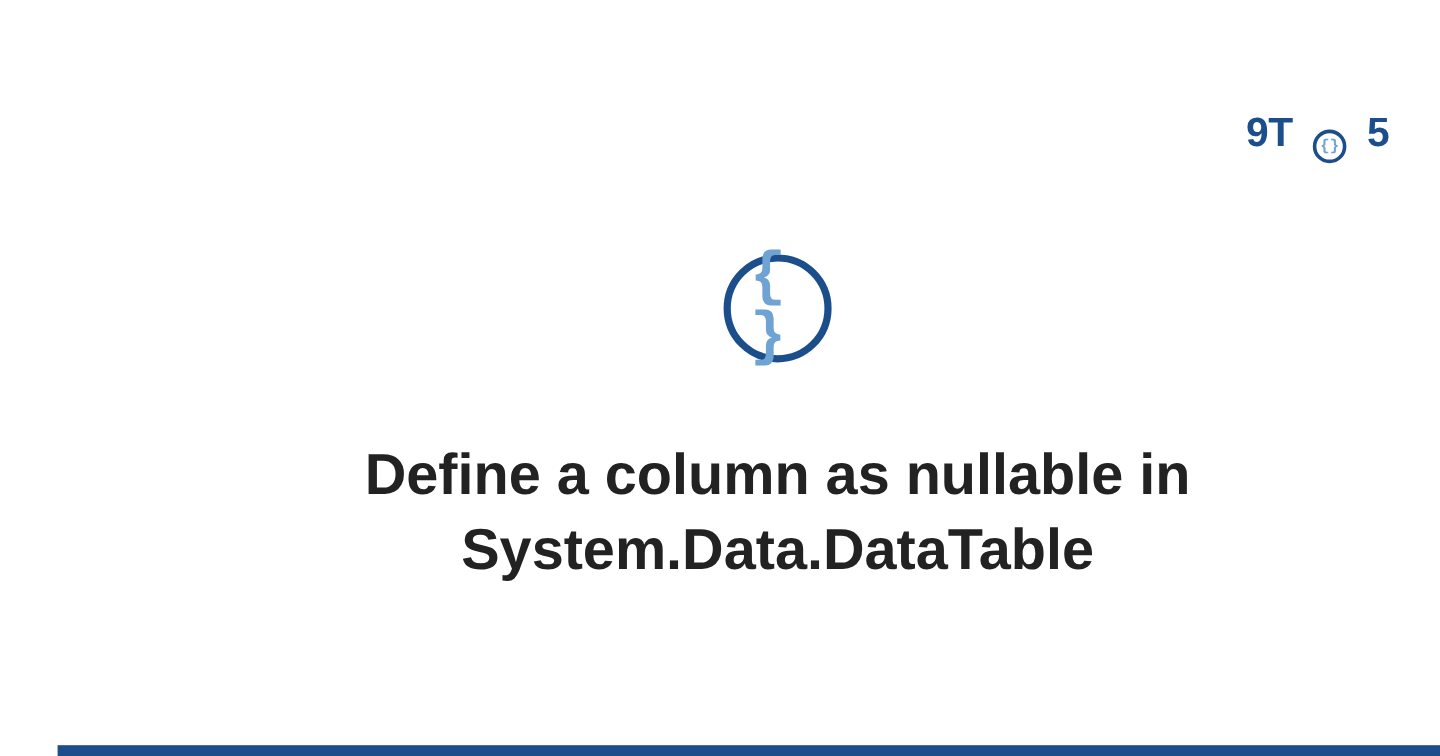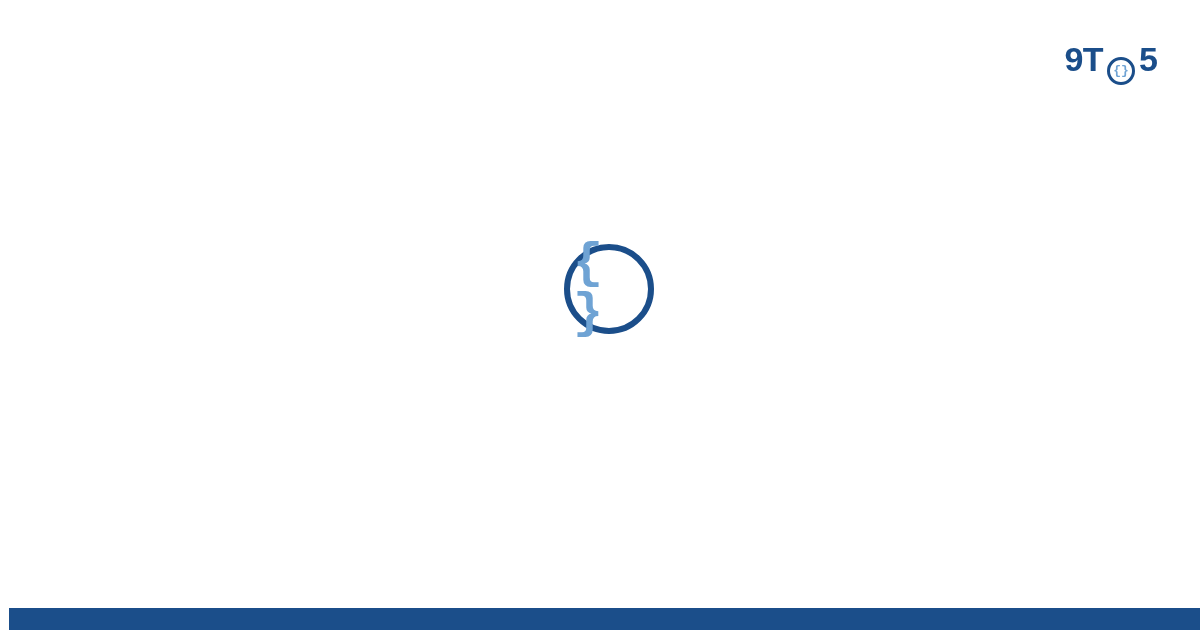--- a/index.html
+++ b/index.html
@@ -1,15 +1,15 @@
 <!DOCTYPE html>
 <html><head>
   <meta charset="utf-8">
   <style>
-    * { margin: 3px; padding: 0; box-sizing: border-box; }
+    * { margin: 16px; padding: 0; box-sizing: border-box; }
     body {
       width: 1200px;
       height: 630px;
       background: #ffffff;
       font-family: -apple-system, BlinkMacSystemFont, 'Segoe UI', Helvetica, Arial, sans-serif;
       position: relative;
       overflow: hidden;
     }
     .header {
       position: absolute;
@@ -95,15 +95,16 @@
   <span class="logo-o">
     <span class="logo-o-inner">{}</span>
   </span>
   <span class="logo-5">5</span>
 </div>
 
 <div class="center-wrap">
   <div class="big-icon">
     <span class="big-icon-braces">{ }</span>
   </div>
+  <h1 class="title">Define a column as nullable in System.Data.DataTable</h1>
 </div>
 
 <div class="bottom-bar"></div>
 
 </body></html>

